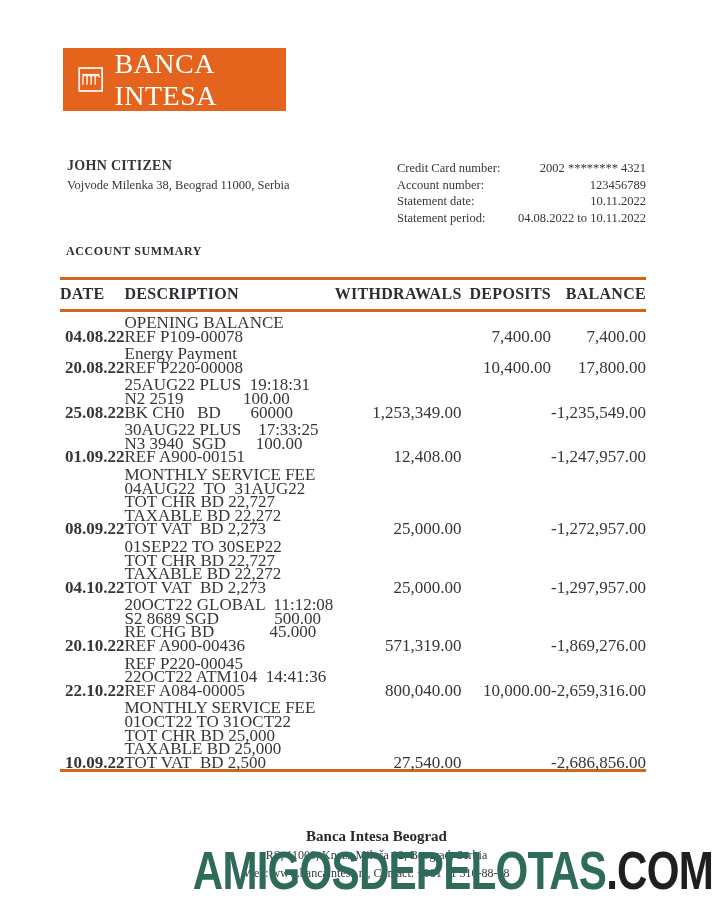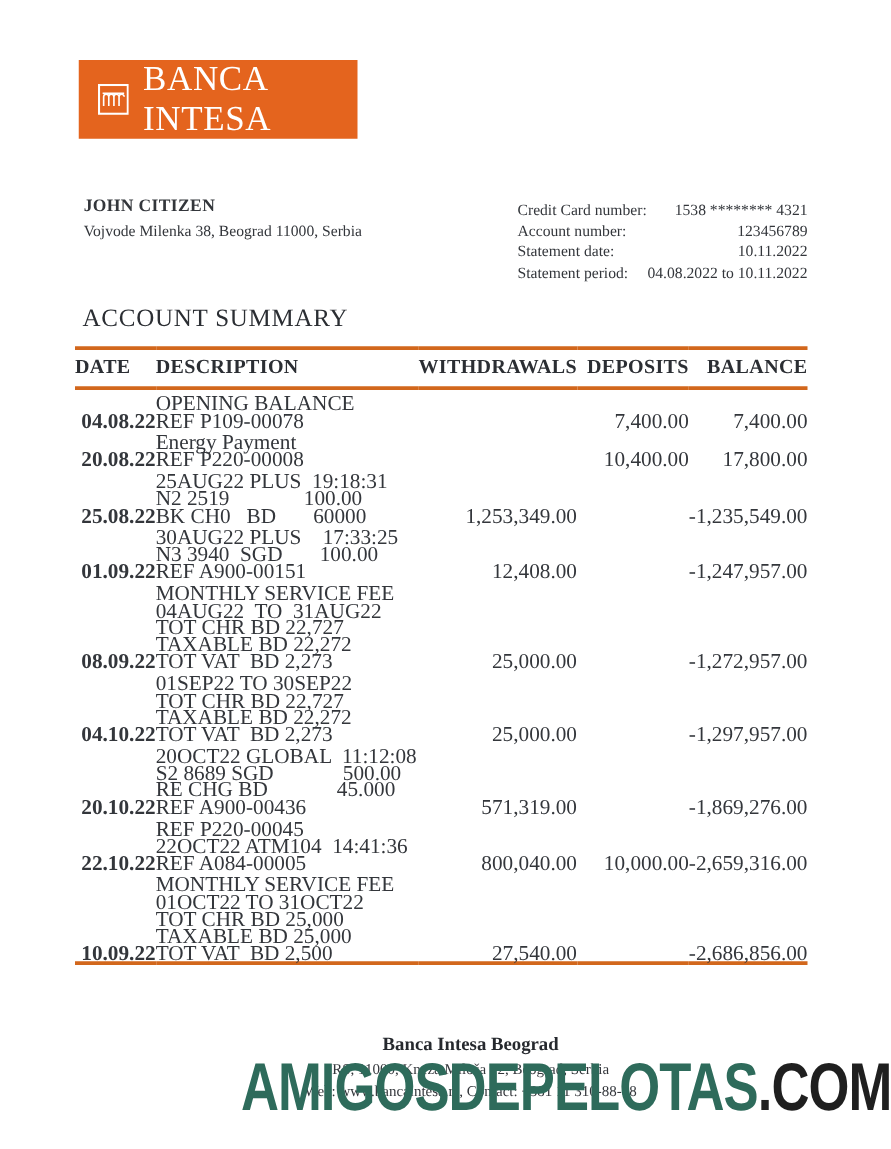--- a/index.html
+++ b/index.html
@@ -26,27 +26,27 @@
     font-family: "Liberation Serif", serif;
   }
 
   
   .customer { position: absolute; left: 67px; top: 158px; }
   .customer-name { font-weight: bold; font-size: 14px; letter-spacing: .3px; }
   .customer-addr { font-size: 12.5px; margin-top: 4px; }
 
   .acct-info { position: absolute; left: 397px; top: 160px; width: 249px; font-size: 12.5px; }
   .acct-row { display: flex; justify-content: space-between; line-height: 16.5px; }
-  .acct-label { text-align: left; margin-left: 17px; }
+  .acct-label { text-align: left; }
   .acct-value { text-align: right; white-space: nowrap; }
 
   
   .summary-title {
     position: absolute; left: 66px; top: 244px;
-    font-size: 20px; font-weight: normal; letter-spacing: .6px; color: #2b2e33;
+    font-size: 12px; font-weight: bold; letter-spacing: .6px; color: #2b2e33;
   }
 
   
   .stmt-table {
     position: absolute; left: 60px; top: 277px; width: 586px;
     border-collapse: collapse;
     border-bottom: 3px solid var(--rule_orange, #D2671C);
   }
   .stmt-table thead tr {
     border-top: 3px solid var(--rule_orange, #D2671C);
@@ -101,21 +101,21 @@
 </div>
 
 <div class="customer">
   <div class="customer-name">JOHN CITIZEN</div>
   <div class="customer-addr">Vojvode Milenka 38, Beograd 11000, Serbia</div>
 </div>
 
 <div class="acct-info">
   <div class="acct-row">
     <span class="acct-label">Credit Card number:</span>
-    <span class="acct-value">1538 ******** 4321</span>
+    <span class="acct-value">2002 ******** 4321</span>
   </div>
 
   <div class="acct-row">
     <span class="acct-label">Account number:</span>
     <span class="acct-value">123456789</span>
   </div>
 
   <div class="acct-row">
     <span class="acct-label">Statement date:</span>
     <span class="acct-value">10.11.2022</span>

